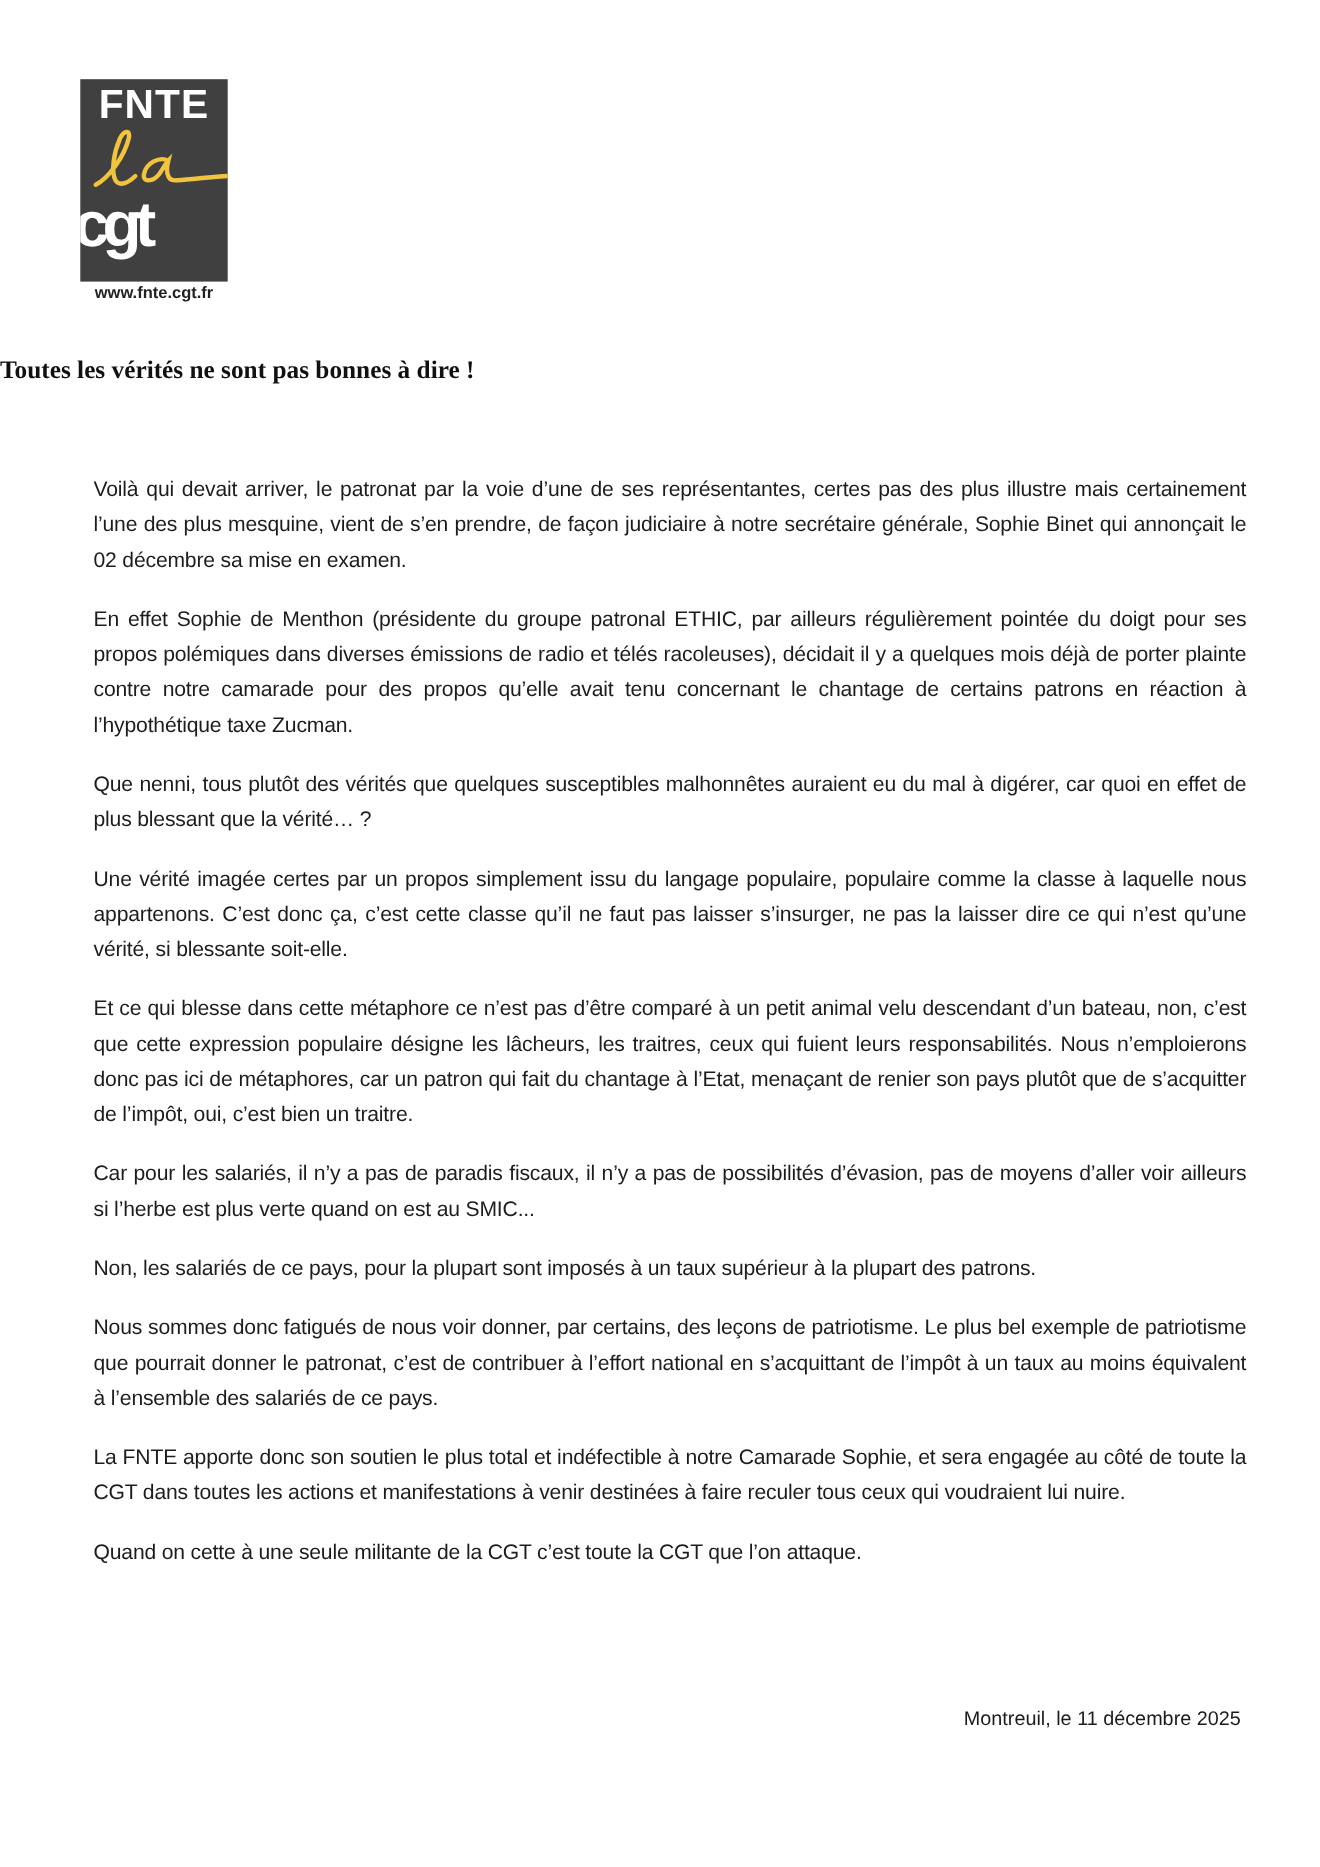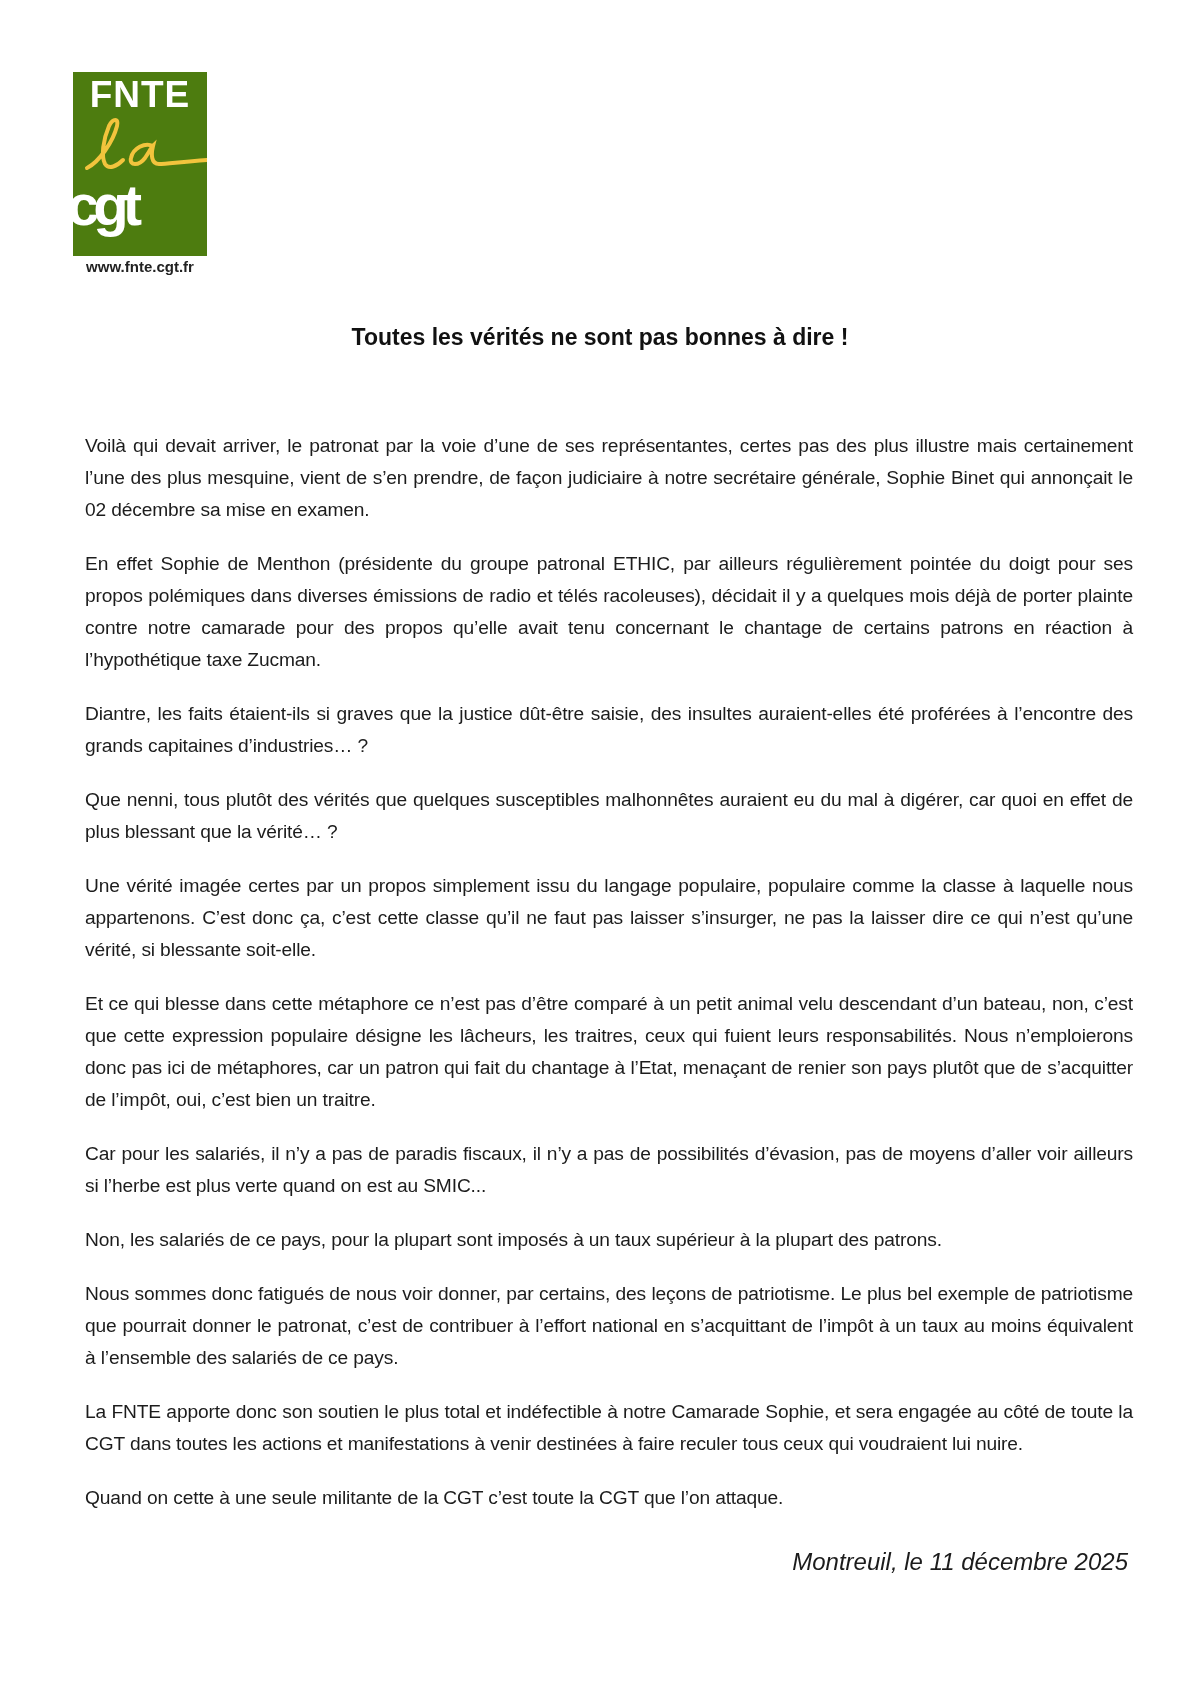--- a/index.html
+++ b/index.html
@@ -14,21 +14,21 @@
       overflow: hidden;
       font-family: "Liberation Sans", sans-serif;
       color: #1a1a1a;
     }
     .logo {
       position: absolute;
       left: 73px;
       top: 72px;
       width: 134px;
       height: 184px;
-      background: #4d7c0f;
+      background: #404040;
       overflow: hidden;
     }
     .logo-fnte {
       position: absolute;
       left: 0;
       top: 2px;
       width: 134px;
       text-align: center;
       font-family: "Liberation Sans", sans-serif;
       font-weight: bold;
@@ -64,22 +64,21 @@
       font-family: "Liberation Sans", sans-serif;
       font-weight: bold;
       font-size: 15px;
       color: #222222;
     }
     .title {
       position: absolute;
       left: 0;
       top: 324px;
       width: 1200px;
-      text-align: center;
-      font-family: Liberation Sans, sans-serif;
+      font-family: Liberation Serif, serif;
       font-weight: bold;
       font-size: 23px;
       color: #111111;
       margin: 0;
     }
     .body {
       position: absolute;
       left: 73px;
       top: 430px;
       width: 1060px;
@@ -91,45 +90,43 @@
       line-height: 32px;
       text-align: justify;
       color: #1c1c1c;
       letter-spacing: -0.15px;
     }
     .date {
       position: absolute;
       right: 72px;
       top: 1546px;
       font-family: "Liberation Sans", sans-serif;
-      font-size: 24px;
+      font-size: 18px;
       line-height: 32px;
       color: #1c1c1c;
-      font-style: italic;
     }
   </style>
 </head>
 <body>
 
 <div class="logo">
   <div class="logo-fnte">FNTE</div>
   <svg class="logo-la" viewBox="0 0 130 70" xmlns="http://www.w3.org/2000/svg">
     <path d="M8 56 C 20 50, 34 30, 38 14 C 40 6, 34 6, 30 14 C 24 28, 22 44, 26 52 C 30 58, 38 54, 44 48" fill="none" stroke="#f2c43d" stroke-width="4" stroke-linecap="round"></path>
     <path d="M74 34 C 66 30, 54 36, 52 46 C 50 54, 60 54, 66 46 C 70 40, 72 36, 74 34 C 72 42, 72 52, 80 52 C 88 52, 100 50, 128 48" fill="none" stroke="#f2c43d" stroke-width="4" stroke-linecap="round"></path>
   </svg>
   <div class="logo-cgt">cgt</div>
 </div>
 <div class="logo-url">www.fnte.cgt.fr</div>
 
 <h1 class="title">Toutes les vérités ne sont pas bonnes à dire !</h1>
 
 <div class="body">
   <p class="para">Voilà qui devait arriver, le patronat par la voie d’une de ses représentantes, certes pas des plus illustre mais certainement l’une des plus mesquine, vient de s’en prendre, de façon judiciaire à notre secrétaire générale, Sophie Binet qui annonçait le 02 décembre sa mise en examen.</p>
   <p class="para">En effet Sophie de Menthon (présidente du groupe patronal ETHIC, par ailleurs régulièrement pointée du doigt pour ses propos polémiques dans diverses émissions de radio et télés racoleuses), décidait il y a quelques mois déjà de porter plainte contre notre camarade pour des propos qu’elle avait tenu concernant le chantage de certains patrons en réaction à l’hypothétique taxe Zucman.</p>
-  <p class="para">Diantre, les faits étaient-ils si graves que la justice dût-être saisie, des insultes auraient-elles été proférées à l’encontre des grands capitaines d’industries… ?</p>
   <p class="para">Que nenni, tous plutôt des vérités que quelques susceptibles malhonnêtes auraient eu du mal à digérer, car quoi en effet de plus blessant que la vérité… ?</p>
   <p class="para">Une vérité imagée certes par un propos simplement issu du langage populaire, populaire comme la classe à laquelle nous appartenons. C’est donc ça, c’est cette classe qu’il ne faut pas laisser s’insurger, ne pas la laisser dire ce qui n’est qu’une vérité, si blessante soit-elle.</p>
   <p class="para">Et ce qui blesse dans cette métaphore ce n’est pas d’être comparé à un petit animal velu descendant d’un bateau, non, c’est que cette expression populaire désigne les lâcheurs, les traitres, ceux qui fuient leurs responsabilités. Nous n’emploierons donc pas ici de métaphores, car un patron qui fait du chantage à l’Etat, menaçant de renier son pays plutôt que de s’acquitter de l’impôt, oui, c’est bien un traitre.</p>
   <p class="para">Car pour les salariés, il n’y a pas de paradis fiscaux, il n’y a pas de possibilités d’évasion, pas de moyens d’aller voir ailleurs si l’herbe est plus verte quand on est au SMIC...</p>
   <p class="para">Non, les salariés de ce pays, pour la plupart sont imposés à un taux supérieur à la plupart des patrons.</p>
   <p class="para">Nous sommes donc fatigués de nous voir donner, par certains, des leçons de patriotisme. Le plus bel exemple de patriotisme que pourrait donner le patronat, c’est de contribuer à l’effort national en s’acquittant de l’impôt à un taux au moins équivalent à l’ensemble des salariés de ce pays.</p>
   <p class="para">La FNTE apporte donc son soutien le plus total et indéfectible à notre Camarade Sophie, et sera engagée au côté de toute la CGT dans toutes les actions et manifestations à venir destinées à faire reculer tous ceux qui voudraient lui nuire.</p>
   <p class="para">Quand on cette à une seule militante de la CGT c’est toute la CGT que l’on attaque.</p>
 </div>
 

